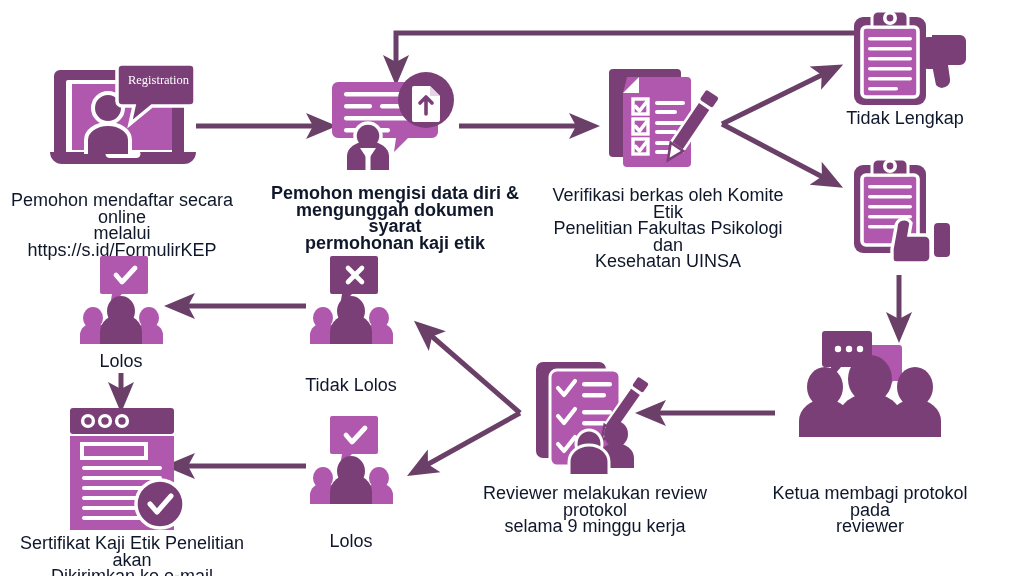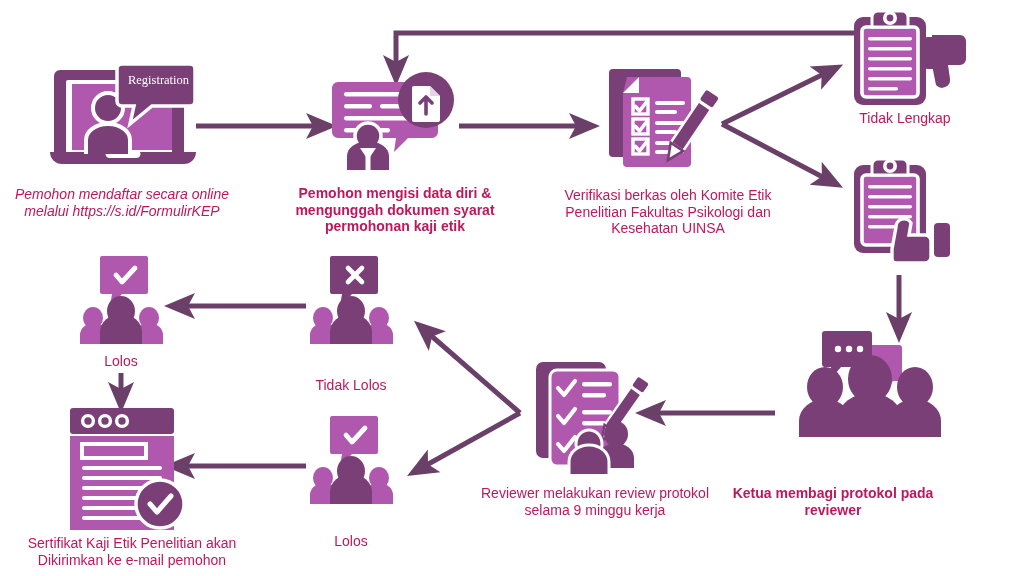--- a/index.html
+++ b/index.html
@@ -1,20 +1,20 @@
 <!DOCTYPE html>
 <html><head>
 <meta charset="utf-8">
 <style>
   html,body{margin:0;padding:0;background:#ffffff;}
   body{width:1024px;height:576px;overflow:hidden;
        font-family:"Liberation Sans","DejaVu Sans",sans-serif;}
   #stage{position:relative;width:1024px;height:576px;}
   .node{position:absolute;}
-  .cap{position:absolute;text-align:center;color:#be185d;font-size:14px;
+  .cap{position:absolute;text-align:center;color:#0f172a;font-size:18px;
        line-height:16.5px;white-space:pre-line;}
   svg{display:block;overflow:visible;}
   .arrows{position:absolute;left:0;top:0;width:1024px;height:576px;pointer-events:none;}
 </style>
 </head>
 <body>
 
 <div id="stage">
 
   <svg class="arrows" viewBox="0 0 1024 576">
@@ -55,21 +55,21 @@
         <path d="M38,92 v-14 a22,16 0 0 1 44,0 v14" fill="none" stroke="#ffffff" stroke-width="4"></path>
       </g>
 
       <g>
         <path d="M74,2 h68 a5,5 0 0 1 5,5 v32 a5,5 0 0 1 -5,5 h-38 l-22,18 l4,-18 h-12 a5,5 0 0 1 -5,-5 V7 a5,5 0 0 1 5,-5 z" fill="#7B3F78" stroke="#ffffff" stroke-width="3.5"></path>
       </g>
     </svg>
     <div style="position:absolute;left:74px;top:11px;width:73px;text-align:center;color:#ffffff;
                 font-family:'Liberation Serif','DejaVu Serif',serif;font-size:12.5px;">Registration</div>
   </div>
-  <div class="cap" style="left:0px;top:186px;width:244px;font-style:italic;">Pemohon mendaftar secara online
+  <div class="cap" style="left:0px;top:192px;width:244px;">Pemohon mendaftar secara online
 melalui https://s.id/FormulirKEP</div>
 
   <div class="node" style="left:330px;top:74px;width:130px;height:96px;">
     <svg width="130" height="96" viewBox="0 0 130 96">
       <g>
 
         <path d="M8,8 h94 a6,6 0 0 1 6,6 v44 a6,6 0 0 1 -6,6 h-24 l-14,14 l2,-14 H8 a6,6 0 0 1 -6,-6 V14 a6,6 0 0 1 6,-6 z" fill="#B057AE"></path>
         <g fill="#ffffff">
           <rect x="14" y="18" width="74" height="4.5" rx="2.2"></rect>
           <rect x="14" y="30" width="28" height="4.5" rx="2.2"></rect>
@@ -194,21 +194,21 @@
 
         <ellipse cx="30" cy="62" rx="18" ry="20" fill="#7B3F78"></ellipse>
         <path d="M4,112 v-16 a26,22 0 0 1 52,0 v16 z" fill="#7B3F78"></path>
         <ellipse cx="120" cy="62" rx="18" ry="20" fill="#7B3F78"></ellipse>
         <path d="M94,112 v-16 a26,22 0 0 1 52,0 v16 z" fill="#7B3F78"></path>
         <ellipse cx="75" cy="54" rx="22" ry="24" fill="#7B3F78"></ellipse>
         <path d="M43,112 v-18 a32,26 0 0 1 64,0 v18 z" fill="#7B3F78"></path>
       </g>
     </svg>
   </div>
-  <div class="cap" style="left:725px;top:485px;width:216px;font-weight:bold;">Ketua membagi protokol pada
+  <div class="cap" style="left:762px;top:485px;width:216px;">Ketua membagi protokol pada
 reviewer</div>
 
   <div class="node" style="left:532px;top:358px;width:120px;height:116px;">
     <svg width="120" height="116" viewBox="0 0 120 116">
       <g>
         <rect x="4" y="4" width="70" height="96" rx="7" fill="#7B3F78"></rect>
         <rect x="18" y="12" width="70" height="96" rx="7" fill="#B057AE" stroke="#ffffff" stroke-width="3"></rect>
         <g stroke="#ffffff" stroke-width="4.2" fill="none" stroke-linecap="round" stroke-linejoin="round">
           <path d="M26,30 l6,7 l11,-14"></path>
           <path d="M26,58 l6,7 l11,-14"></path>

